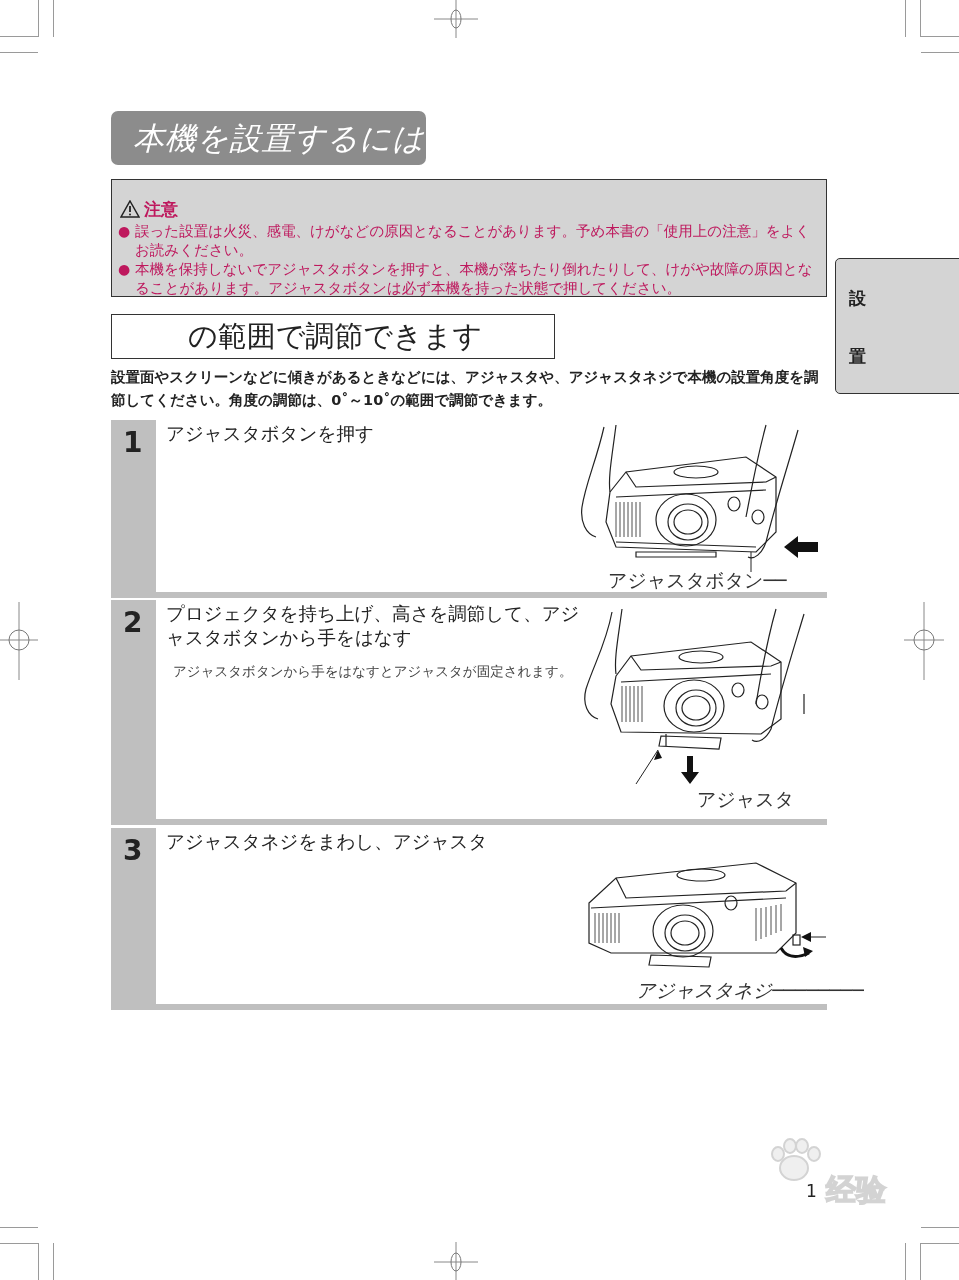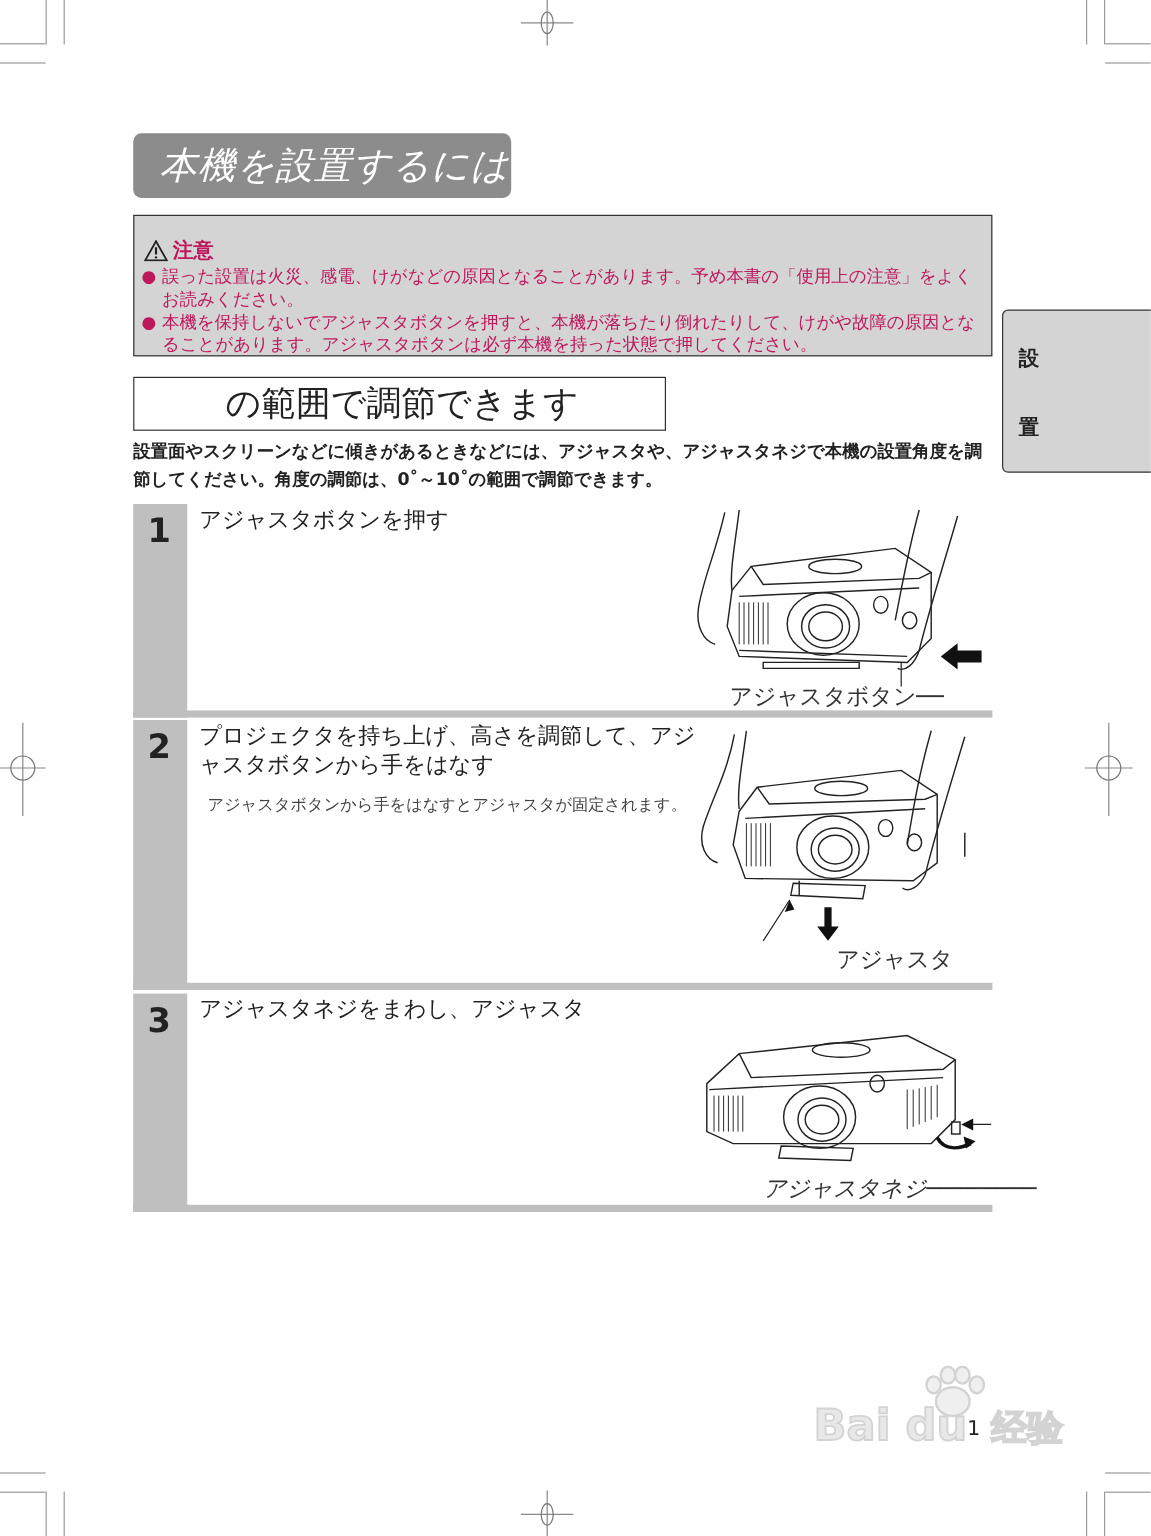--- a/index.html
+++ b/index.html
@@ -280,17 +280,16 @@
 <div class="watermark">
   <svg style="position:absolute;left:88px;top:0;" width="60" height="44" viewBox="0 0 60 44">
     <g fill="#eee" stroke="#cfcfcf" stroke-width="2">
       <ellipse cx="30" cy="30" rx="14" ry="12"></ellipse>
       <ellipse cx="14" cy="16" rx="6" ry="7"></ellipse>
       <ellipse cx="26" cy="8" rx="6" ry="7"></ellipse>
       <ellipse cx="38" cy="8" rx="6" ry="7"></ellipse>
       <ellipse cx="50" cy="16" rx="6" ry="7"></ellipse>
     </g>
   </svg>
-  <div class="wm-text" style="left:2px;top:30px;font-size:36px;">Bai du</div>
   <div class="wm-text" style="left:150px;top:32px;font-size:30px;">经验</div>
 </div>
 
 <div class="page-num">1</div>
 
 </body></html>

